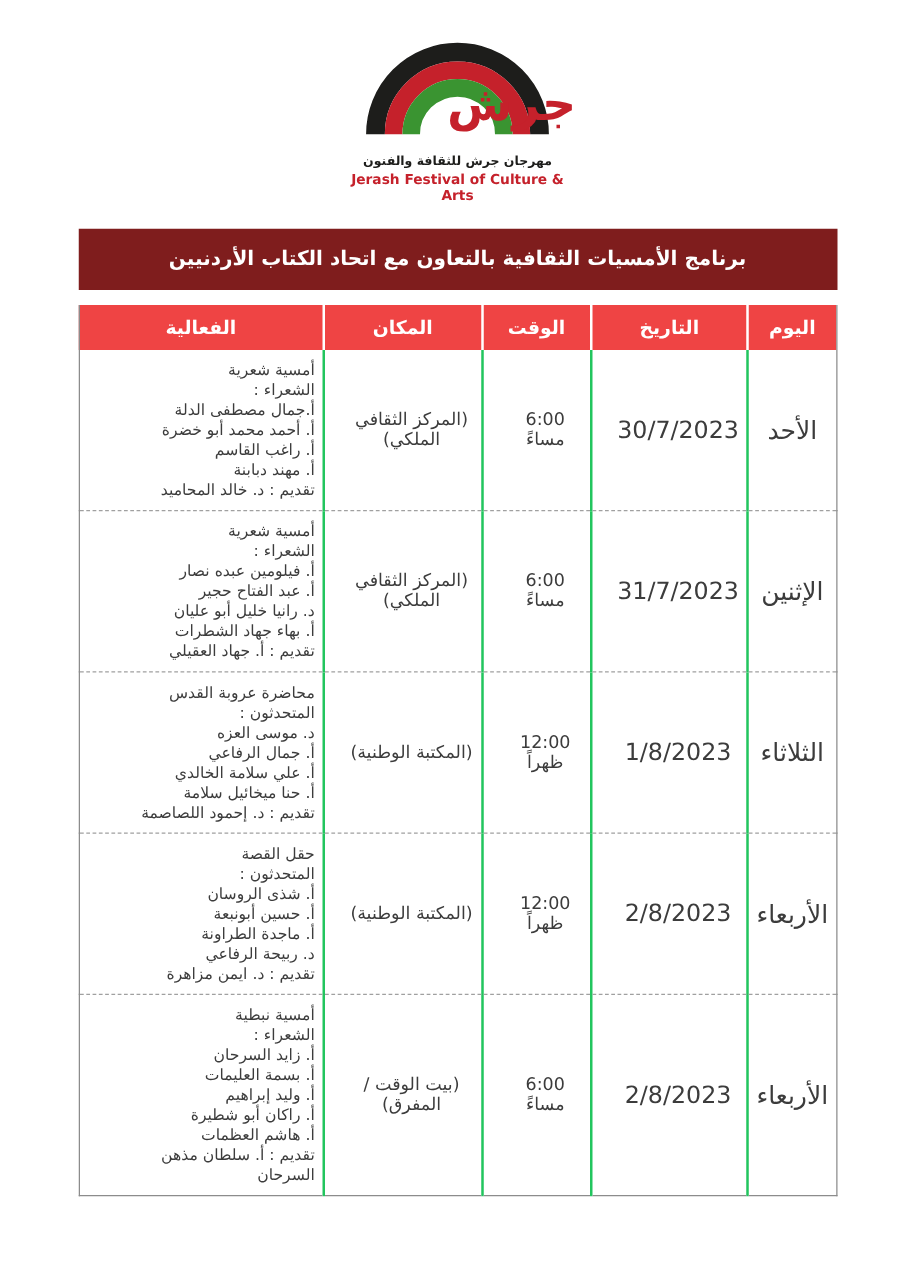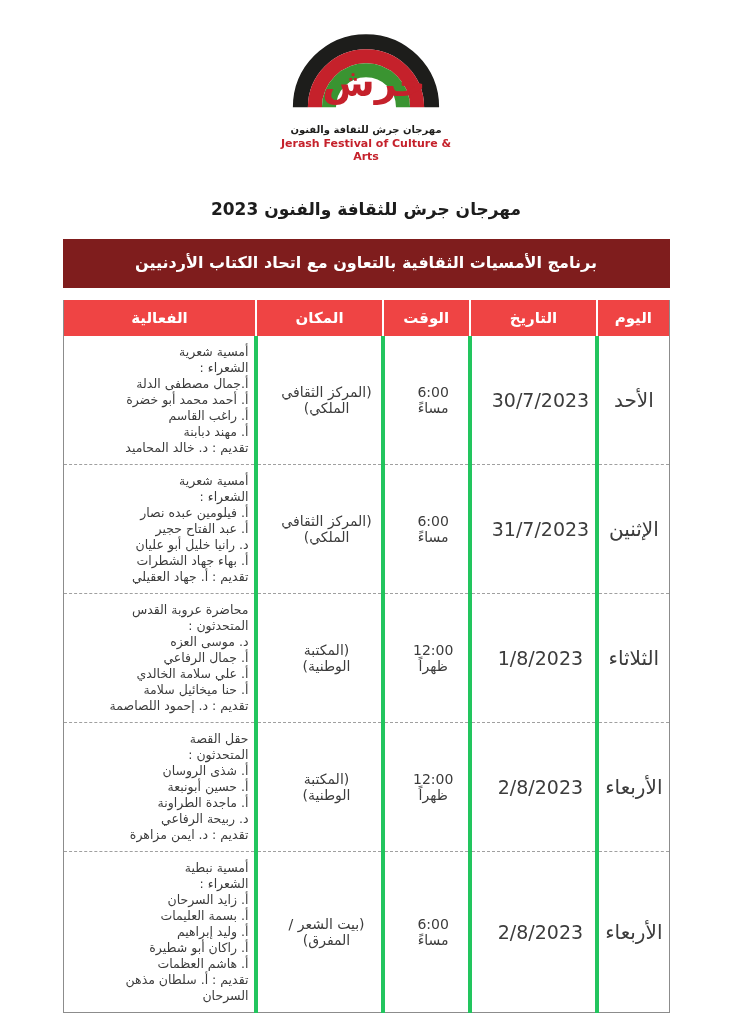--- a/index.html
+++ b/index.html
@@ -10,20 +10,21 @@
     position:relative; overflow:hidden; direction:rtl;
   }
 
   
   .logo-wrap { width:190px; margin:24px auto 0; text-align:center; position:relative; }
   .logo-arcs { display:block; margin:0 auto; }
   .logo-callig {
     position:absolute; top:40px; left:16px; right:0;
     font-size:38px; font-weight:bold; color:#c5212b; line-height:1;
     letter-spacing:-2px;
+    text-align:right;
   }
   .logo-title-ar { margin-top:14px; font-size:10px; font-weight:bold; color:#1d1d1b; }
   .logo-title-en { margin-top:2px; font-size:11px; font-weight:bold; color:#c5212b; direction:ltr; }
 
   
   .page-title {
     margin-top:36px; text-align:center; font-size:17px; font-weight:bold; color:#1c1c1c;
   }
   .banner {
     width:607px; margin:20px auto 0; background:#7f1d1d; color:#ffffff;
@@ -35,21 +36,21 @@
   .sched { width:607px; margin:12px auto 0; border-collapse:collapse; direction:rtl;
            border:1px solid #8c8c8c; border-top:none; }
   .sched th {
     background:#ef4444; color:#ffffff; font-size:15px; font-weight:bold;
     padding:9px 6px; text-align:center;
   }
   .sched th + th { border-right:2px solid #ffffff; }
   .sched td {
     color:#3c3c3c; vertical-align:middle; padding:8px 6px;
   }
-  .sched td + td { border-right:4px solid #22c55e;padding-left:20px; }
+  .sched td + td { border-right:2px solid #22c55e;padding-left:20px; }
   .sched tbody tr + tr td { border-top:1px dashed #a0a0a0; }
 
   .col-day      { width:9.6%; }
   .col-date     { width:15.6%; }
   .col-time     { width:15.1%; }
   .col-place    { width:22.9%; }
   .col-activity { width:36.8%; }
 
   .cell-day   { text-align:center; font-size:20px; color:#333; }
   .cell-date  { text-align:center; font-size:19px; direction:ltr; color:#333; }
@@ -69,21 +70,20 @@
     <svg class="logo-arcs" width="150" height="86" viewBox="0 0 160 90" aria-hidden="true">
       <path d="M 10 88 A 70 70 0 0 1 150 88" fill="none" stroke="#1d1d1b" stroke-width="16"></path>
       <path d="M 25.5 88 A 54.5 54.5 0 0 1 134.5 88" fill="none" stroke="#c5212b" stroke-width="15"></path>
       <path d="M 40.5 88 A 39.5 39.5 0 0 1 119.5 88" fill="none" stroke="#3a9431" stroke-width="15"></path>
     </svg>
     <div class="logo-callig">جرش</div>
     <div class="logo-title-ar">مهرجان جرش للثقافة والفنون</div>
     <div class="logo-title-en">Jerash Festival of Culture &amp; Arts</div>
   </div>
 
-  <div class="page-title">مهرجان جرش للثقافة والفنون 2023</div>
 
   <div class="banner">برنامج الأمسيات الثقافية بالتعاون مع اتحاد الكتاب الأردنيين</div>
 
   <table class="sched">
     <colgroup>
       <col class="col-day">
         <col class="col-date">
         <col class="col-time">
         <col class="col-place">
         <col class="col-activity">
@@ -147,21 +147,21 @@
 أ. شذى الروسان
 أ. حسين أبونبعة
 أ. ماجدة الطراونة
 د. ربيحة الرفاعي
 تقديم : د. ايمن مزاهرة</td>
       </tr>
       <tr>
         <td class="cell-day">الأربعاء</td>
         <td class="cell-date">2/8/2023</td>
         <td class="cell-time">6:00 مساءً</td>
-        <td class="cell-place">(بيت الشعر / المفرق)</td>
+        <td class="cell-place">(بيت الوقت / المفرق)</td>
         <td class="cell-activity">أمسية نبطية
 الشعراء :
 أ. زايد السرحان
 أ. بسمة العليمات
 أ. وليد إبراهيم
 أ. راكان أبو شطيرة
 أ. هاشم العظمات
 تقديم : أ. سلطان مذهن السرحان</td>
       </tr>
     </tbody>

